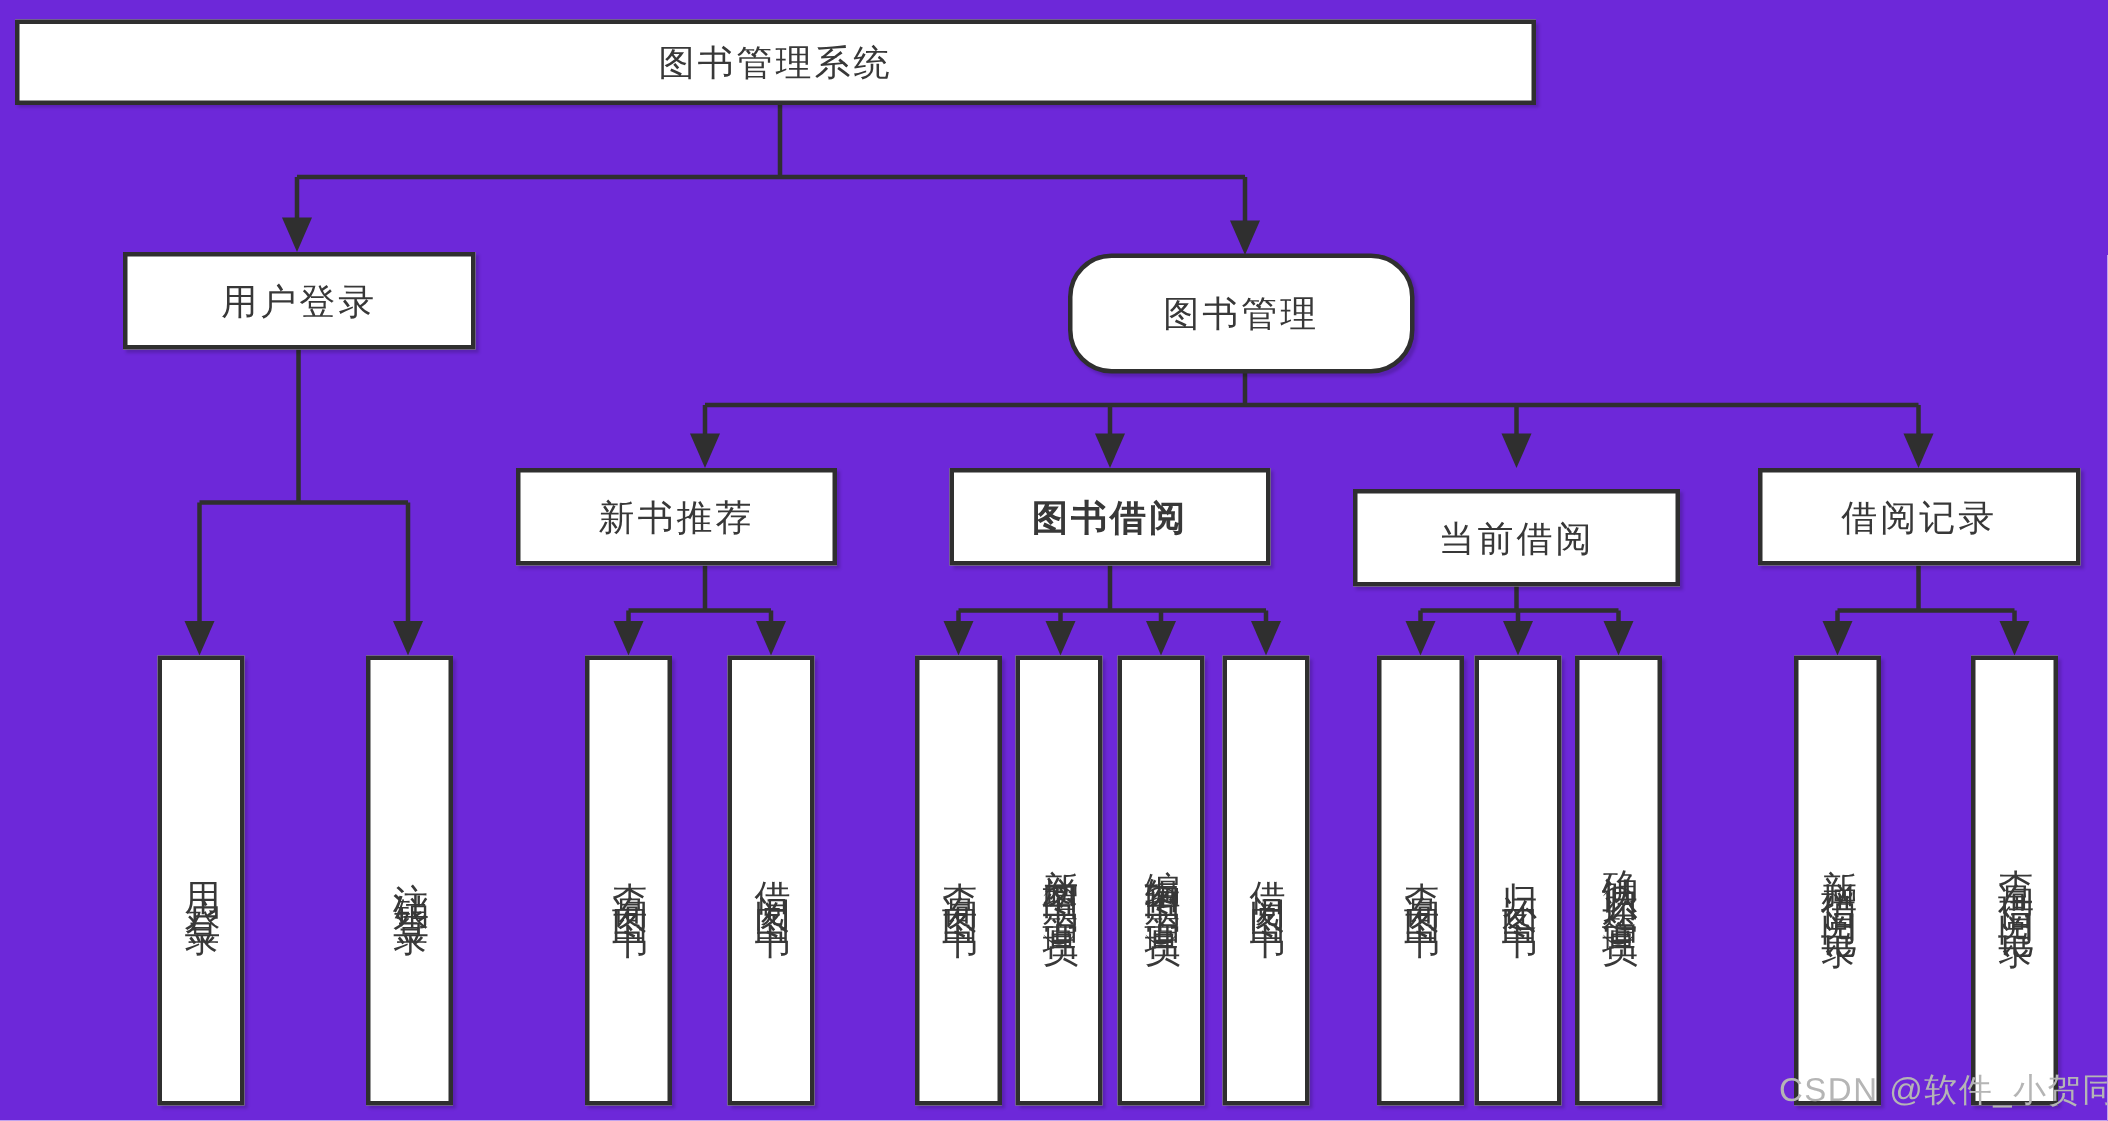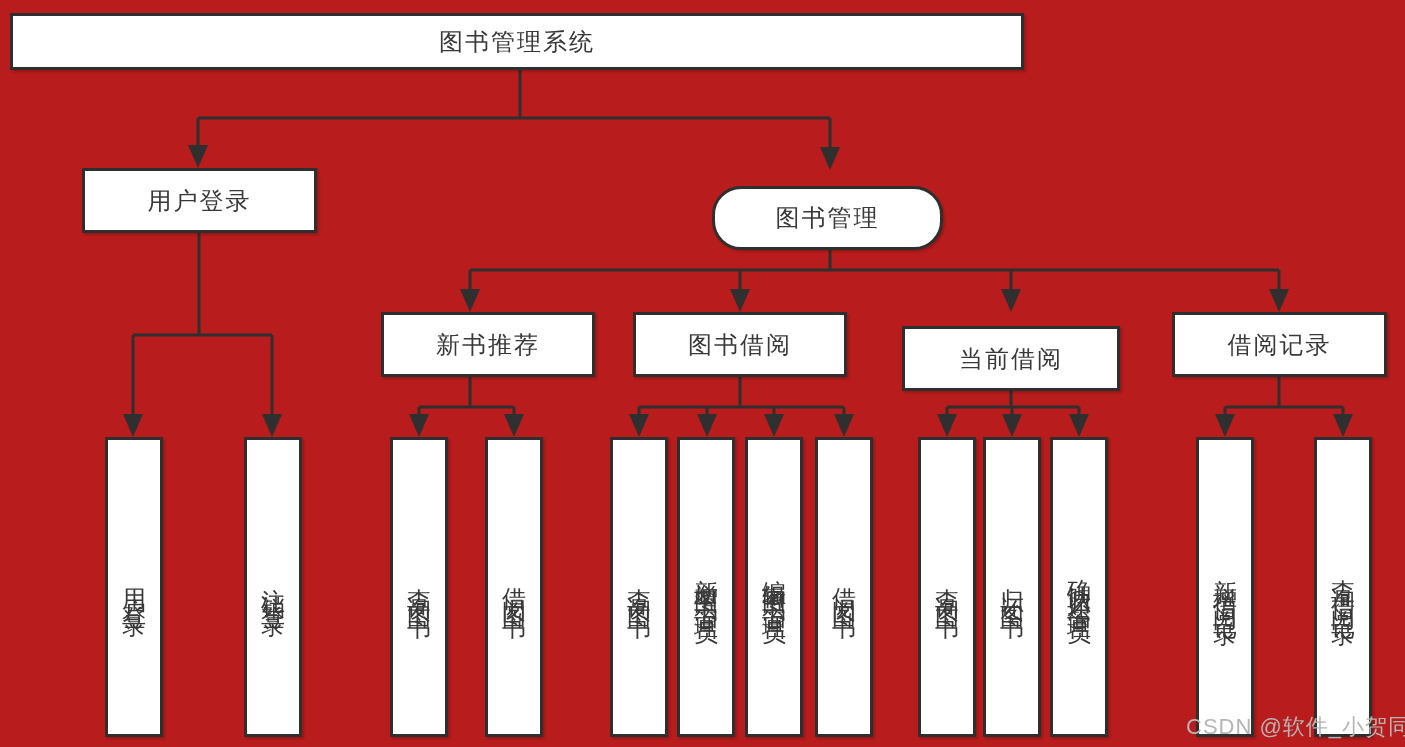--- a/index.html
+++ b/index.html
@@ -5,21 +5,21 @@
   html, body {
     margin: 0;
     padding: 0;
     background: #ffffff;
     font-family: "Liberation Sans", "DejaVu Sans", sans-serif;
   }
   #canvas {
     position: relative;
     width: 1405px;
     height: 747px;
-    background: #b91c1c;
+    background: #6d28d9;
     overflow: hidden;
     text-align: center;
   }
   #connectors {
     position: absolute;
     left: 0;
     top: 0;
     pointer-events: none;
   }
   .node {
@@ -31,24 +31,24 @@
     align-items: center;
     justify-content: center;
     font-size: 24px;
     color: #383838;
     letter-spacing: 2px;
     box-shadow: 2px 2px 2px rgba(0,0,0,0.18);
     z-index: 2;
   }
   .root  { left: 10px;  top: 13px;  width: 1014px; height: 57px; }
   .l2a   { left: 82px;  top: 168px; width: 235px;  height: 65px; }
-  .l2b   { left: 712px; top: 186px; width: 231px;  height: 64px; border-radius: 29px; }
+  .l2b   { left: 712px; top: 169px; width: 231px;  height: 80px; border-radius: 29px; }
   .l3    { top: 312px;  height: 65px; width: 214px; }
-  .l3a   { left: 381px; }
-  .l3b   { left: 633px; }
+  .l3a   { left: 344px; }
+  .l3b   { left: 633px; font-weight: bold; }
   .l3c   { left: 902px; width: 218px; margin-top: 14px; }
   .l3d   { left: 1172px; width: 215px; }
   .leaf {
     position: absolute;
     box-sizing: border-box;
     top: 437px;
     width: 58px;
     height: 300px;
     border: 3px solid #2f2f2f;
     background: #ffffff;

